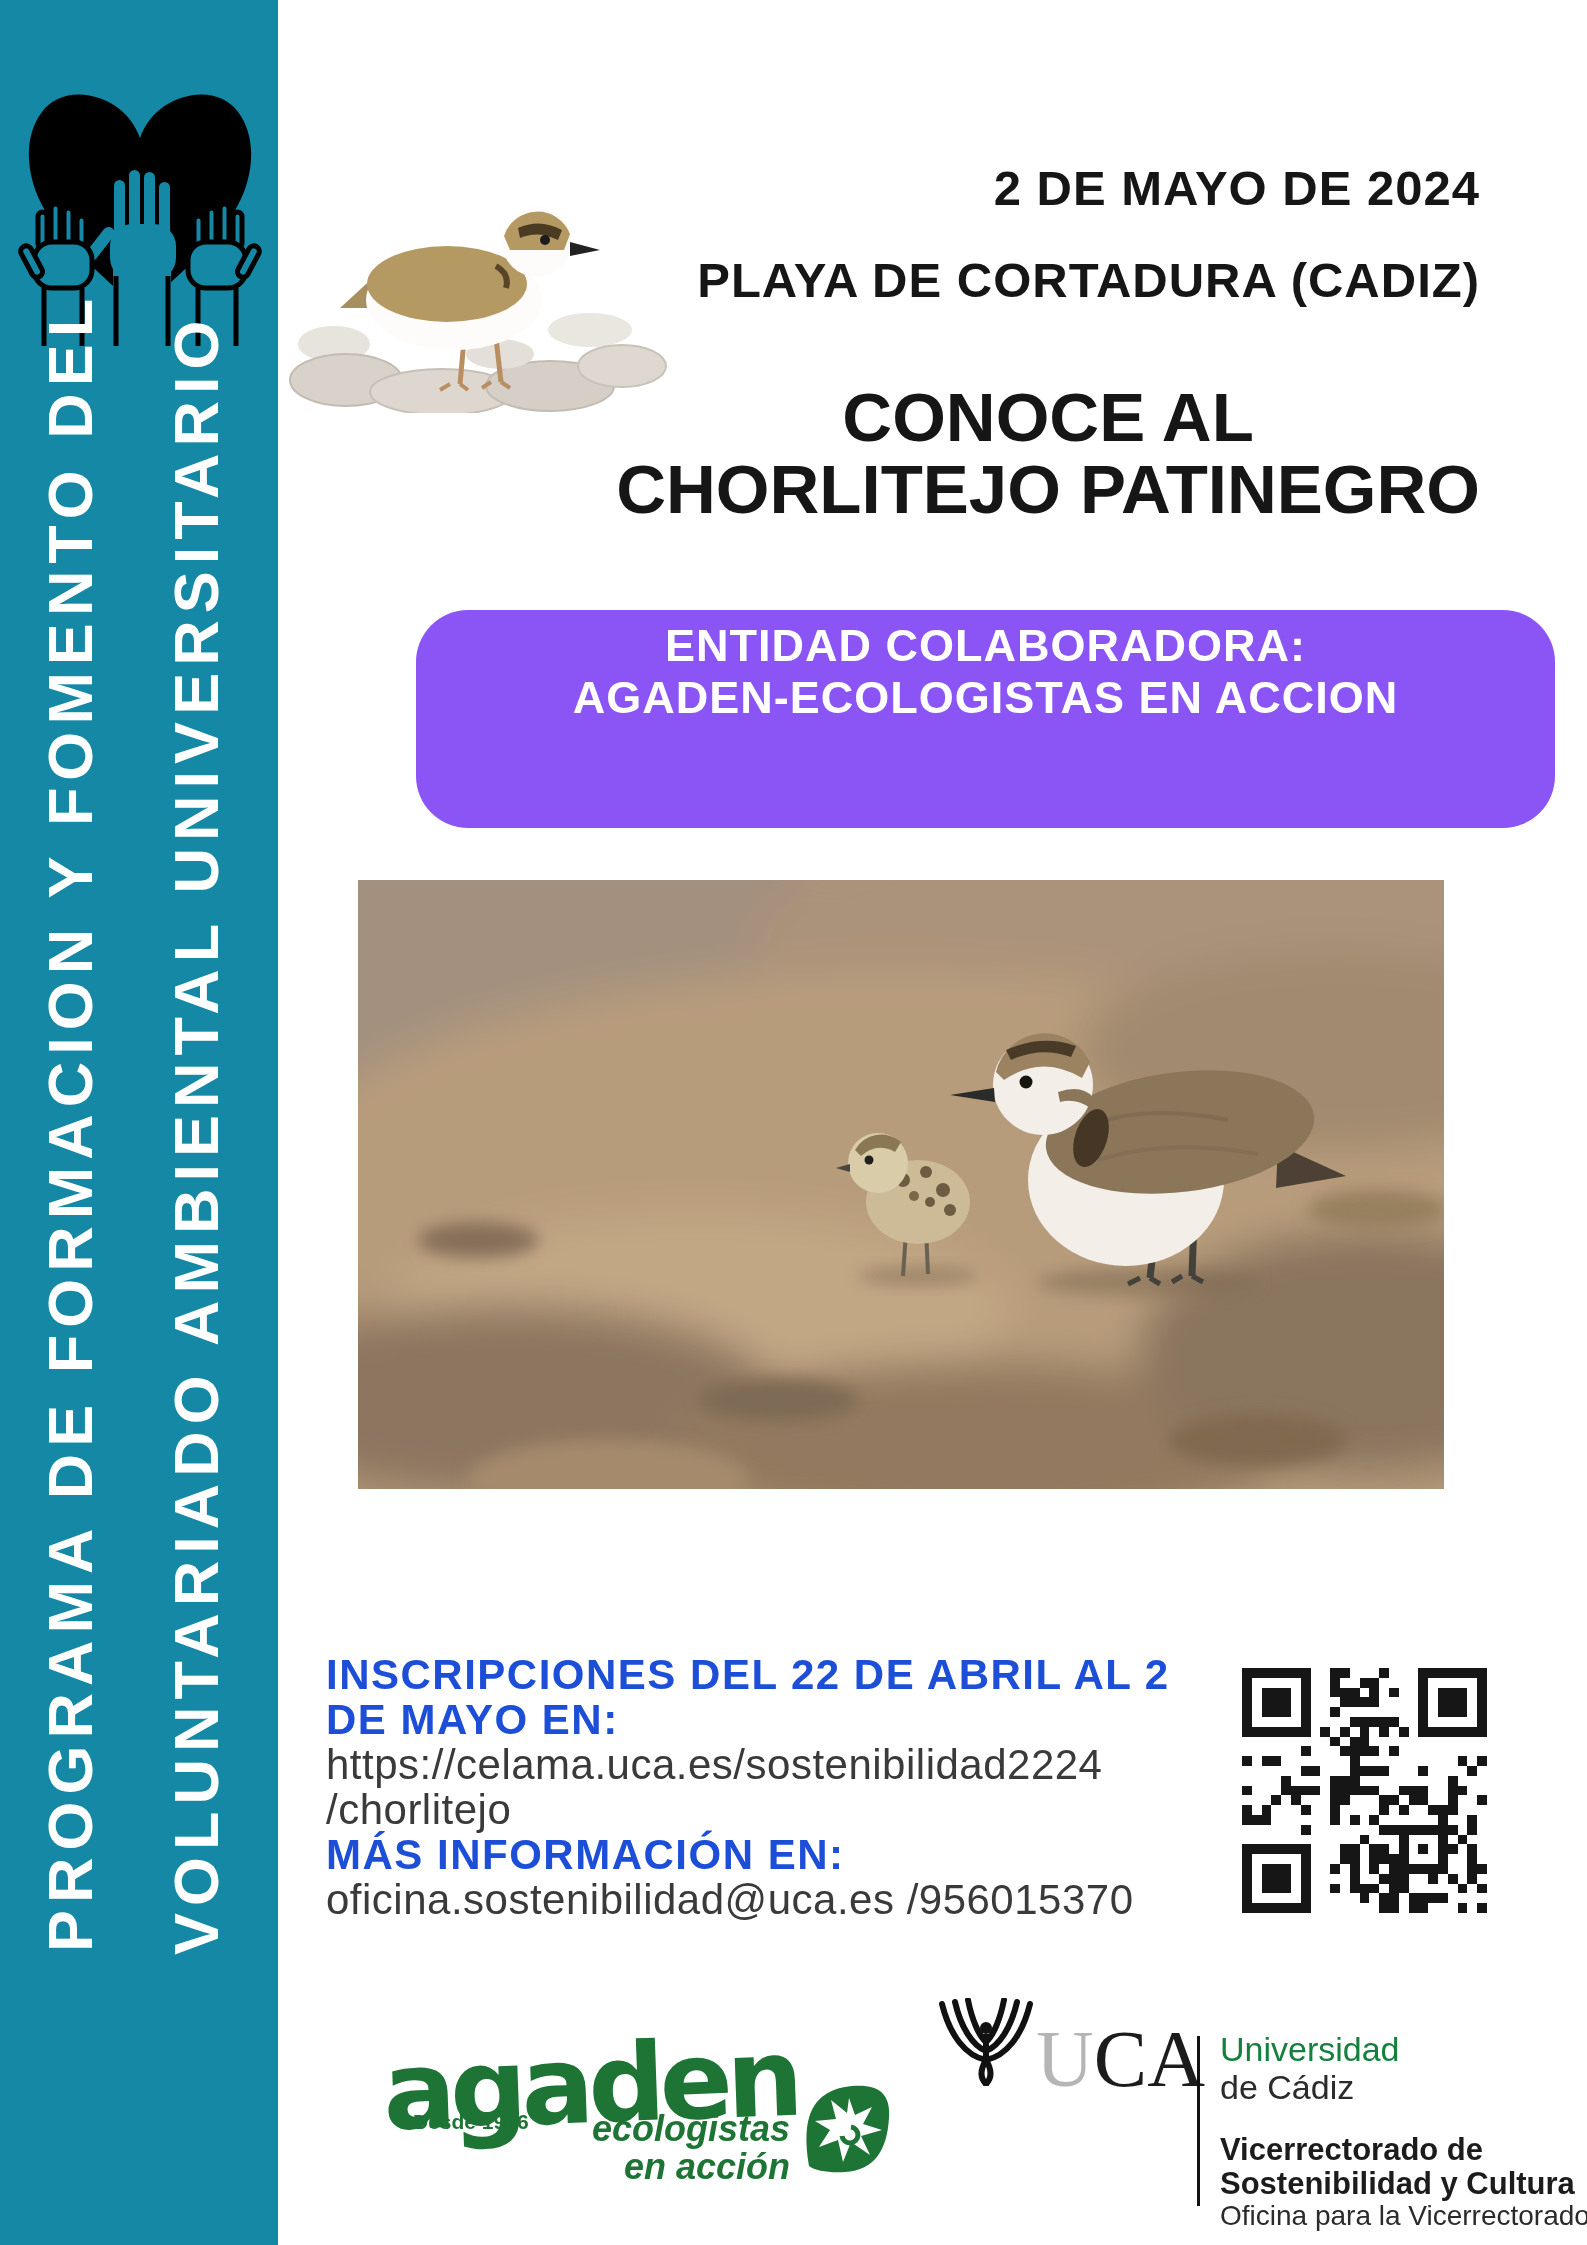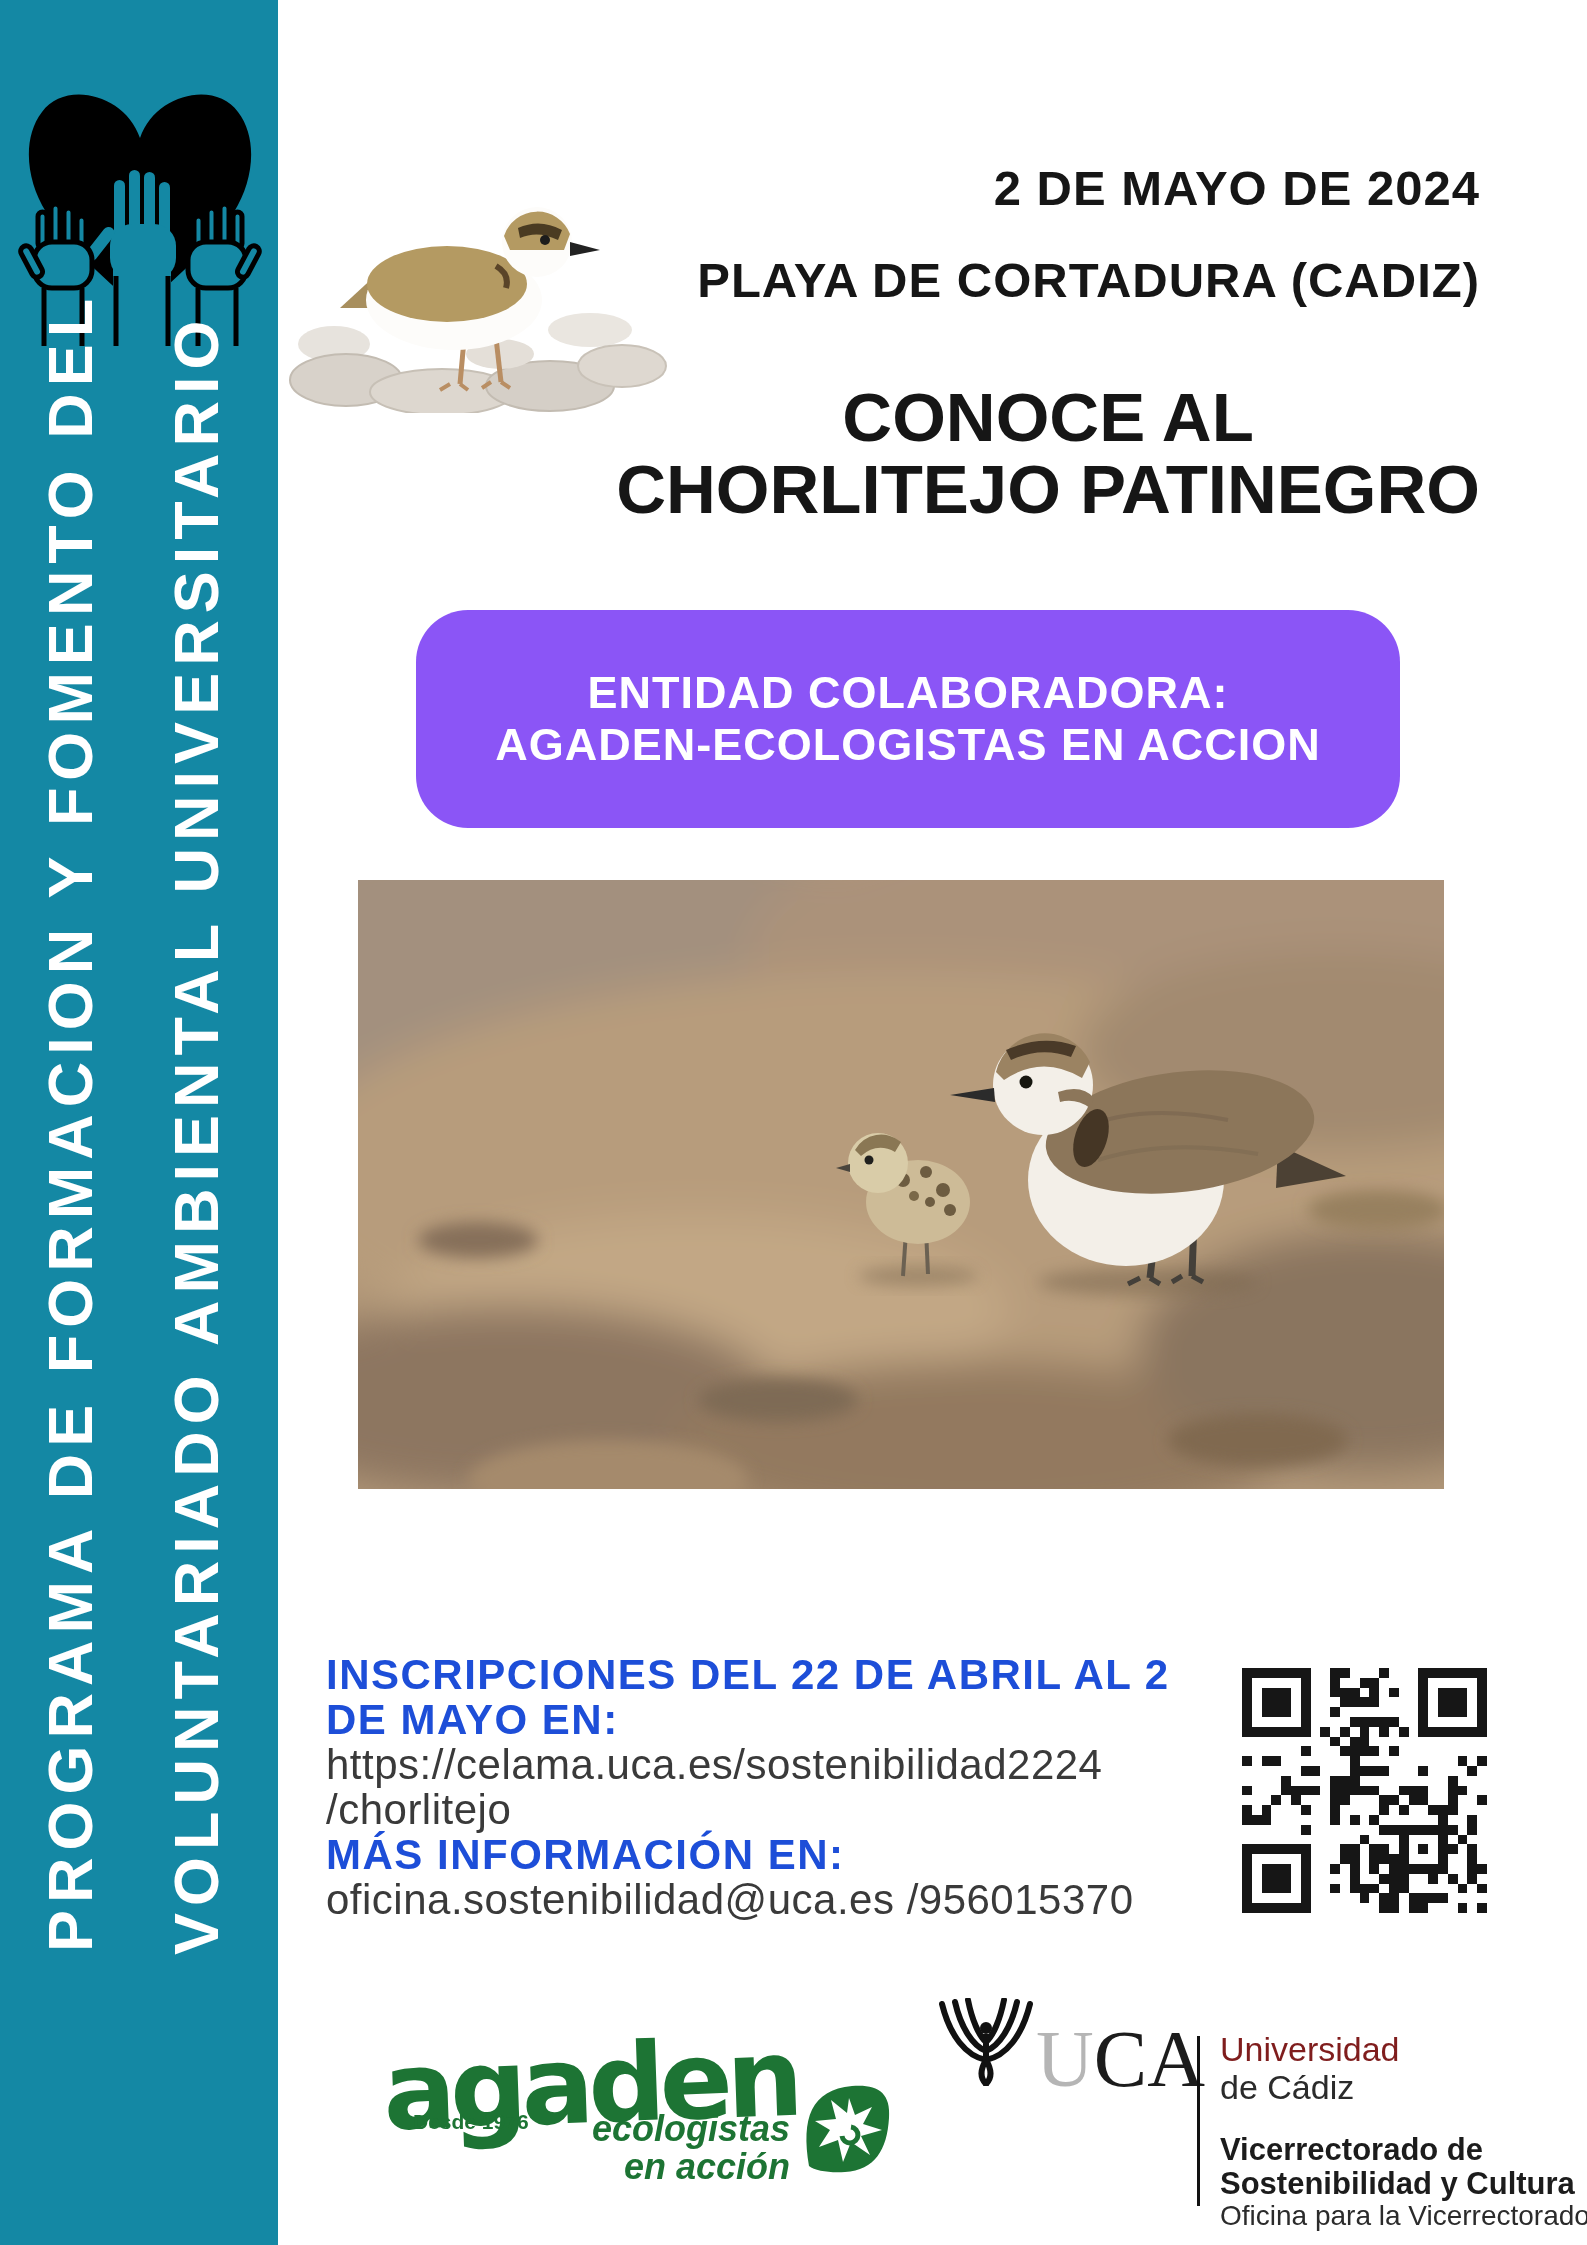--- a/index.html
+++ b/index.html
@@ -12,22 +12,22 @@
   .vcol1{left:34px;top:1952px;}
   .vcol2{left:160px;top:1955px;}
   .hands-logo{position:absolute;left:10px;top:76px;}
   
   .hand{font-weight:700;letter-spacing:1px;color:#161616;}
   .date-line{position:absolute;top:160px;right:107px;font-size:49px;}
   .loc-line{position:absolute;top:252px;right:107px;font-size:49px;}
   .title{position:absolute;top:382px;right:107px;margin:0;text-align:center;
          font-size:69px;line-height:72px;font-weight:700;letter-spacing:0px;color:#161616;}
   
-  .collab-box{position:absolute;left:416px;top:610px;width:984px;height:218px;border-radius:52px;
-              background:var(--purple);display:flex;flex-direction:column;justify-content:center;
+  .collab-box{position:absolute;left:416px;top:610px;width:1139px;height:218px;border-radius:52px;
+              background:var(--purple);display:flex;flex-direction:column;justify-content:flex-start;
               align-items:center;padding:10px 0;box-sizing:border-box;}
   .collab-box div{color:#fff;font-weight:700;font-size:45px;letter-spacing:1px;}
   
   .bird-illu{position:absolute;left:282px;top:158px;}
   .photo{position:absolute;left:358px;top:880px;}
   
   .info{position:absolute;left:326px;top:1652px;line-height:45px;}
   .info .b{font-size:42px;font-weight:700;letter-spacing:1.5px;color:#1d4ed8;}
   .info .r{font-size:42px;font-weight:400;letter-spacing:0.5px;color:#3a3a3a;}
   
@@ -42,21 +42,21 @@
   .tag1{top:2108px;font-size:36px;}
   .tag2{top:2146px;font-size:36px;}
   .leaf-icon{position:absolute;left:797px;top:2078px;}
   .uca-bird{position:absolute;left:936px;top:1998px;}
   .uca-acronym{position:absolute;left:1036px;top:2014px;font-family:"Liberation Serif",serif;
                font-size:80px;font-weight:400;}
   .uca-u{color:var(--ucagray);}
   .uca-ca{color:#1c1c1c;}
   .uca-divider{position:absolute;left:1197px;top:2036px;width:3px;height:170px;background:#121212;}
   .uca-block{position:absolute;left:1220px;}
-  .uname{top:2030px;font-size:34px;color:#7f1d1d;}
+  .uname{top:2030px;font-size:34px;color:#15803d;}
   .uname2{top:2068px;font-size:34px;color:#2b2b2b;}
   .udept1{top:2132px;font-size:31px;font-weight:700;color:#1c1c1c;}
   .udept2{top:2166px;font-size:31px;font-weight:700;color:#1c1c1c;}
   .uoff{top:2200px;font-size:28px;color:#2b2b2b;}
   .abs{position:absolute;white-space:nowrap;}
 </style>
 </head>
 <body>
 
 <div class="poster">

